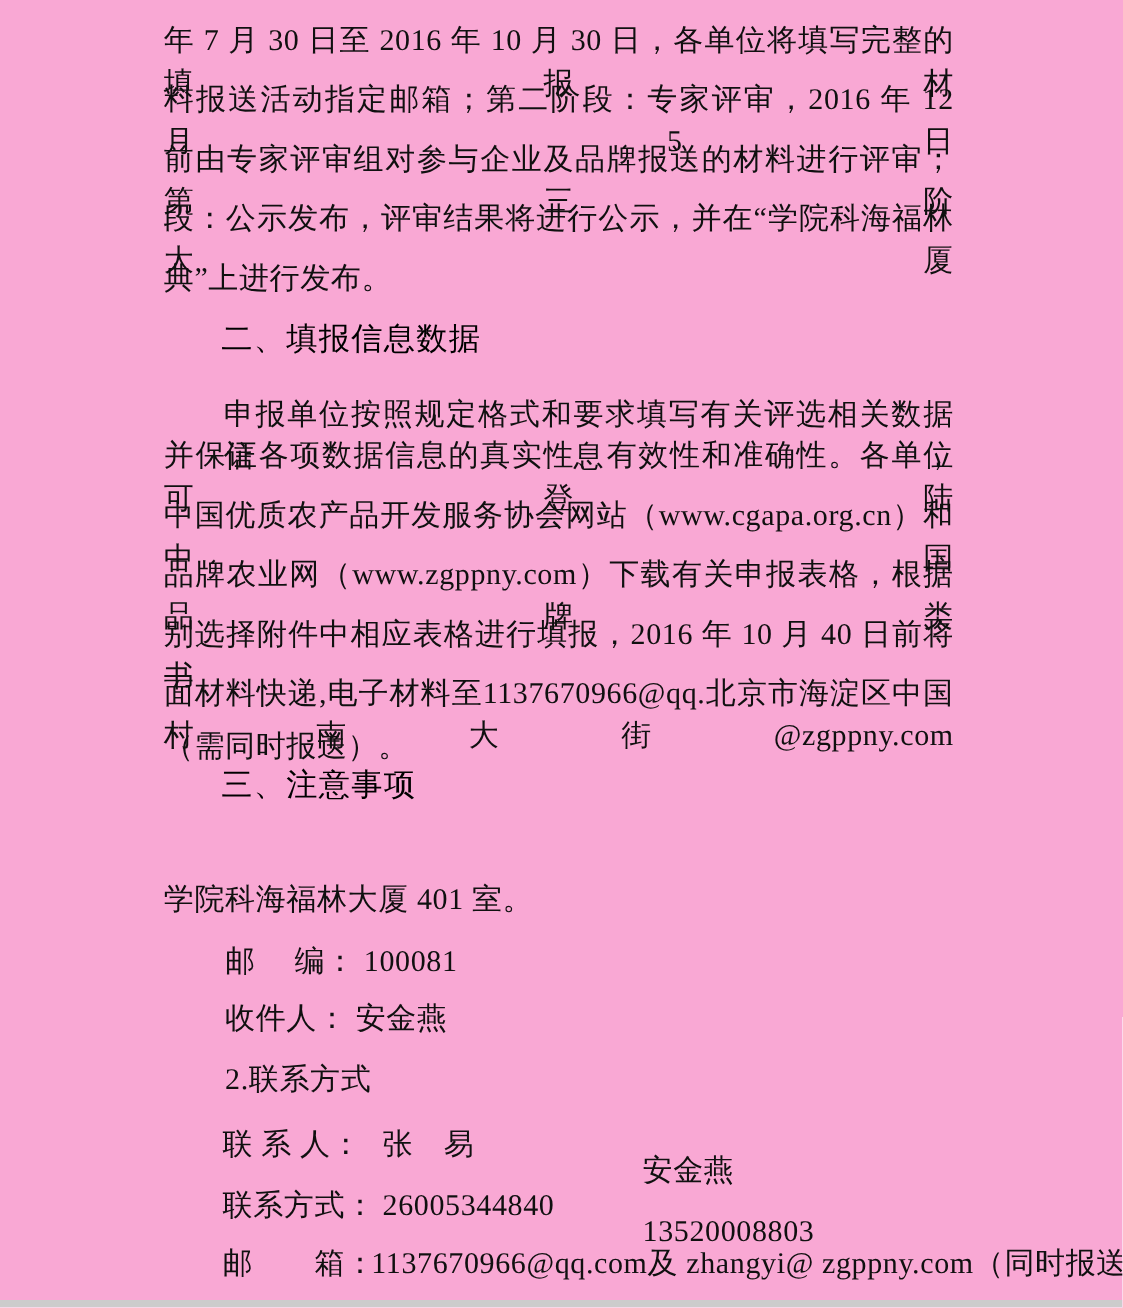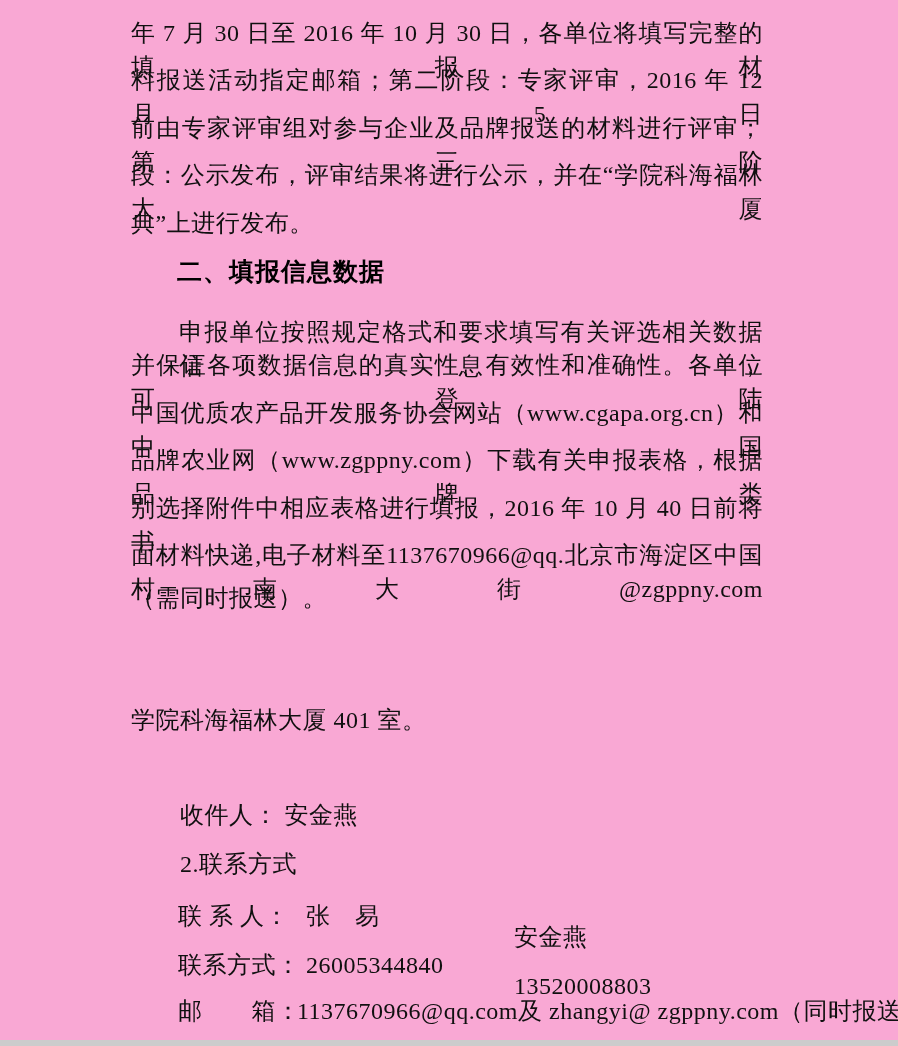--- a/index.html
+++ b/index.html
@@ -35,21 +35,21 @@
     margin-top: 14px;
   }
   .contact {
     padding-left: 49px;
     width: 583px;
   }
   .heading {
     left: 177px;
     width: 590px;
     font-family: "Liberation Sans", "DejaVu Sans", sans-serif;
-    font-weight: 700;
+    font-weight: 400;
     font-size: 25px;
     letter-spacing: 1px;
     color: #000000;
   }
   .row .lbl { position: absolute; left: 47px; top: 0; white-space: pre; text-align: right; }
   .row .c1  { position: absolute; left: 175px; top: 0; white-space: pre; }
   .row .c2  { position: absolute; left: 383px; top: 0; white-space: pre; margin-top: 21px; }
   .row .val { position: absolute; left: 166px; top: 0; white-space: pre; }
   .page-edge {
     position: absolute;
@@ -72,23 +72,25 @@
   <div class="line heading" style="top:254px">二、填报信息数据</div>
 
   <div class="line just indent" style="top:301px">申报单位按照规定格式和要求填写有关评选相关数据信息，</div>
   <div class="line just" style="top:348px">并保证各项数据信息的真实性、有效性和准确性。各单位可登陆</div>
   <div class="line just" style="top:396px">中国优质农产品开发服务协会网站（www.cgapa.org.cn）和中国</div>
   <div class="line just" style="top:443px">品牌农业网（www.zgppny.com）下载有关申报表格，根据品牌类</div>
   <div class="line just" style="top:491px">别选择附件中相应表格进行填报，2016 年 10 月 40 日前将书</div>
   <div class="line just" style="top:538px">面材料快递,电子材料至1137670966@qq.北京市海淀区中国村南大街@zgppny.com</div>
   <div class="line" style="top:581px">（需同时报送）。</div>
 
+  <div class="line heading" style="top:611px">三、注意事项</div>
 
   <div class="line" style="top:703px">学院科海福林大厦 401 室。</div>
 
+  <div class="line contact" style="top:753px">邮　 编： 100081</div>
   <div class="line contact" style="top:798px">收件人： 安金燕</div>
   <div class="line contact" style="top:847px">2.联系方式</div>
 
   <div class="line row" style="top:899px">
     <span class="lbl">联 系 人：</span>
     <span class="c1">张　易</span>
     <span class="c2">安金燕</span>
   </div>
 
   <div class="line row" style="top:948px">

